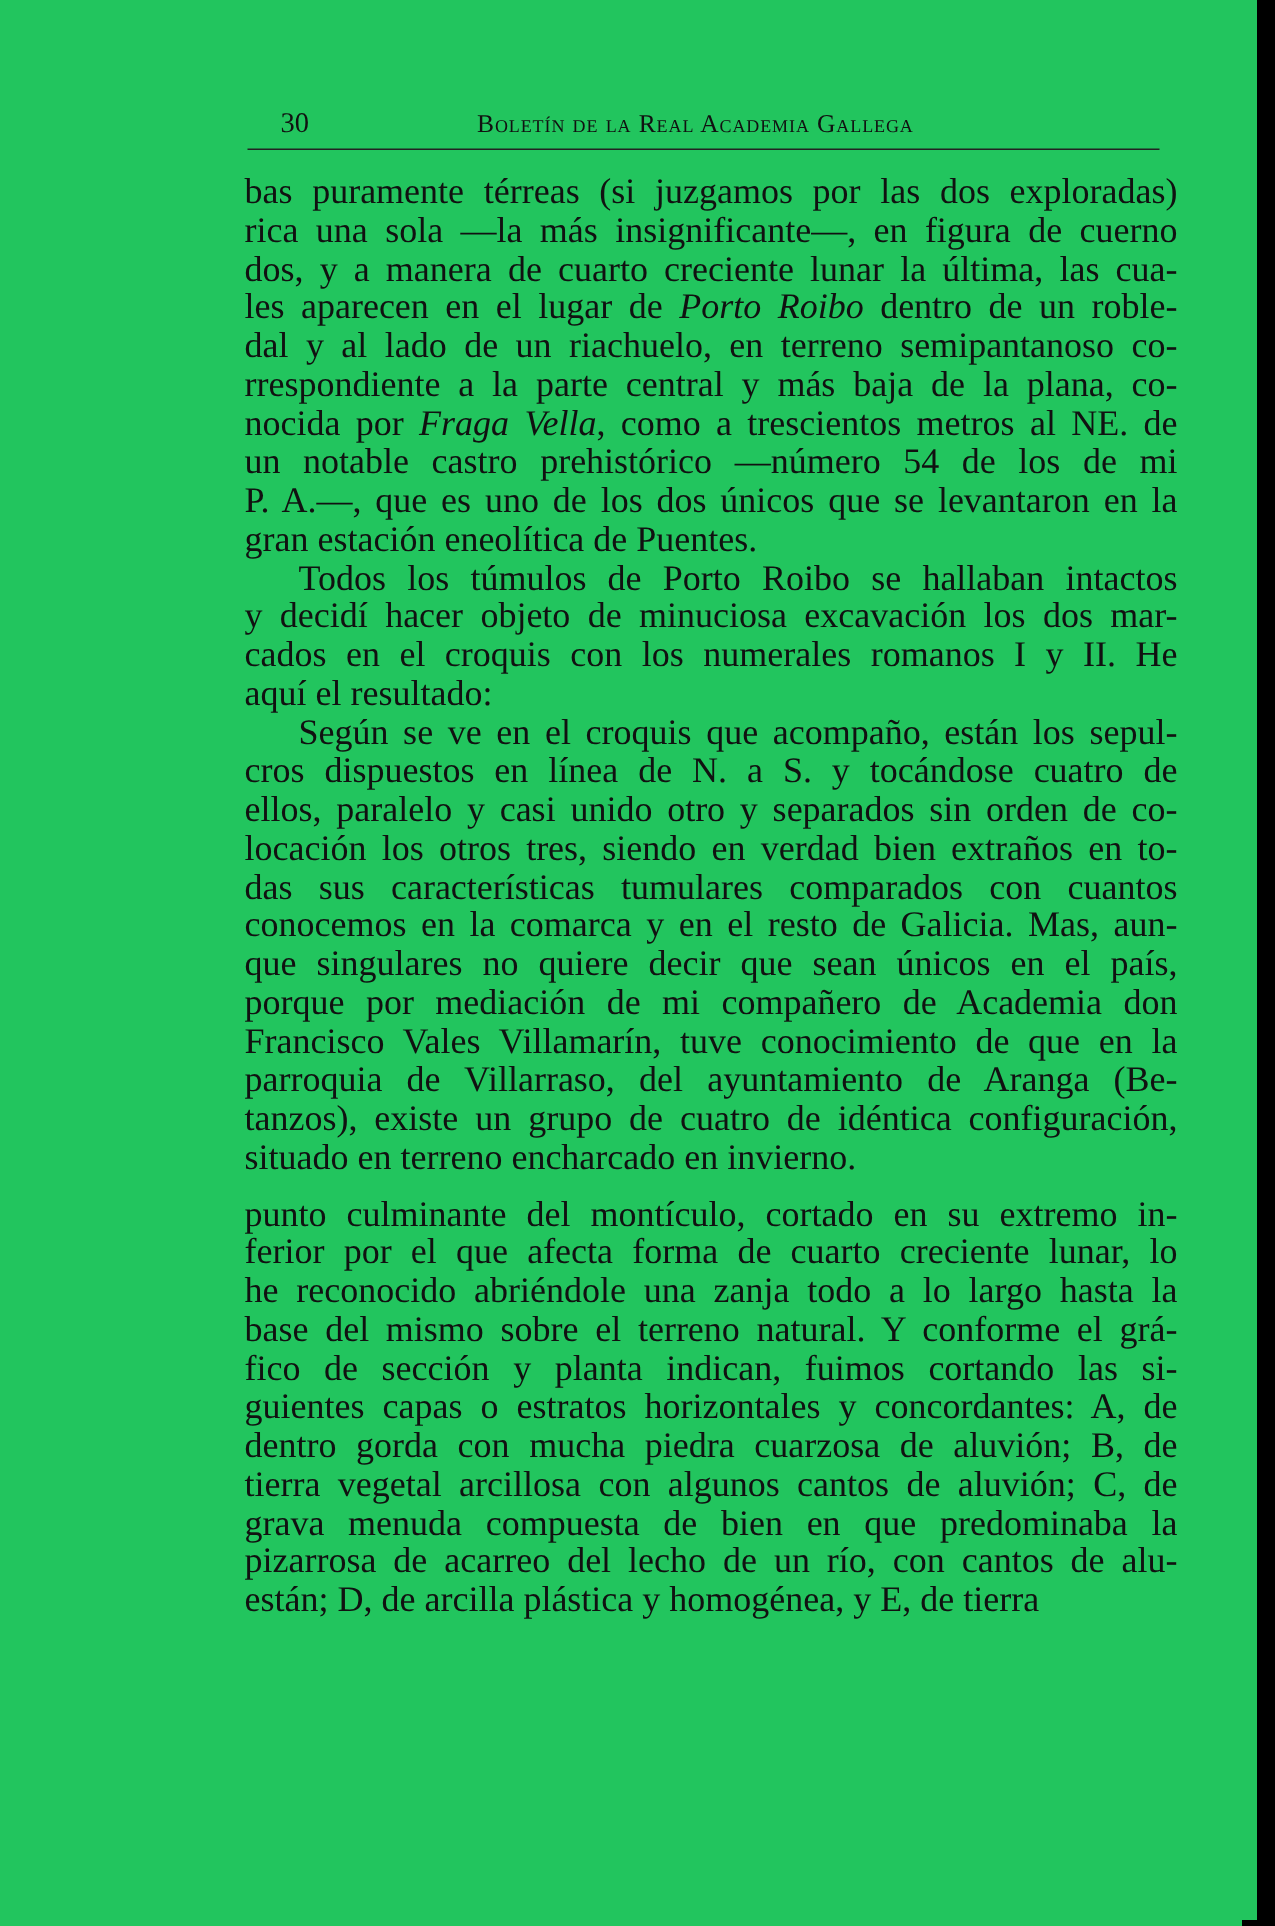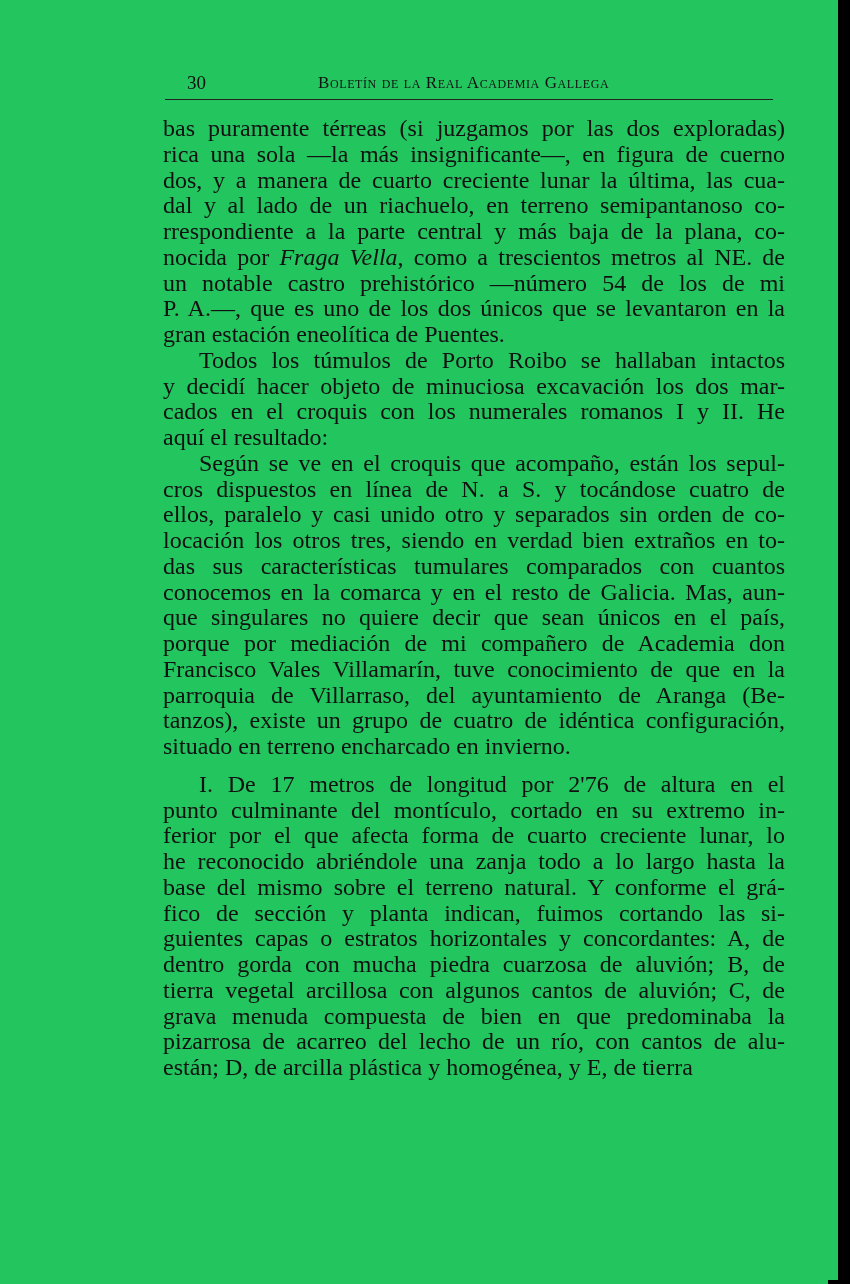--- a/index.html
+++ b/index.html
@@ -26,20 +26,21 @@
     <span class="page-number">30</span>
     <span class="journal-title">Boletín de la Real Academia Gallega</span>
   </div>
   <div class="head-rule"></div>
 
   <div class="text-block" id="text-block">
       <div>
         <span class="line">bas puramente térreas (si juzgamos por las dos exploradas)</span>
         <span class="line">rica una sola —la más insignificante—, en figura de cuerno</span>
         <span class="line">dos, y a manera de cuarto creciente lunar la última, las cua-</span>
+        <span class="line">les aparecen en el lugar de <em>Porto Roibo</em> dentro de un roble-</span>
         <span class="line">dal y al lado de un riachuelo, en terreno semipantanoso co-</span>
         <span class="line">rrespondiente a la parte central y más baja de la plana, co-</span>
         <span class="line">nocida por <em>Fraga Vella</em>, como a trescientos metros al NE. de</span>
         <span class="line">un notable castro prehistórico —número 54 de los de mi</span>
         <span class="line">P. A.—, que es uno de los dos únicos que se levantaron en la</span>
         <span class="line last">gran estación eneolítica de Puentes.</span>
       </div>
       <div>
         <span class="line indent">Todos los túmulos de Porto Roibo se hallaban intactos</span>
         <span class="line">y decidí hacer objeto de minuciosa excavación los dos mar-</span>
@@ -55,21 +56,20 @@
         <span class="line">conocemos en la comarca y en el resto de Galicia. Mas, aun-</span>
         <span class="line">que singulares no quiere decir que sean únicos en el país,</span>
         <span class="line">porque por mediación de mi compañero de Academia don</span>
         <span class="line">Francisco Vales Villamarín, tuve conocimiento de que en la</span>
         <span class="line">parroquia de Villarraso, del ayuntamiento de Aranga (Be-</span>
         <span class="line">tanzos), existe un grupo de cuatro de idéntica configuración,</span>
         <span class="line last">situado en terreno encharcado en invierno.</span>
       </div>
       <div class="gap"></div>
       <div>
-        <span class="line indent">I. De 17 metros de longitud por 2'76 de altura en el</span>
         <span class="line">punto culminante del montículo, cortado en su extremo in-</span>
         <span class="line">ferior por el que afecta forma de cuarto creciente lunar, lo</span>
         <span class="line">he reconocido abriéndole una zanja todo a lo largo hasta la</span>
         <span class="line">base del mismo sobre el terreno natural. Y conforme el grá-</span>
         <span class="line">fico de sección y planta indican, fuimos cortando las si-</span>
         <span class="line">guientes capas o estratos horizontales y concordantes: A, de</span>
         <span class="line">dentro gorda con mucha piedra cuarzosa de aluvión; B, de</span>
         <span class="line">tierra vegetal arcillosa con algunos cantos de aluvión; C, de</span>
         <span class="line">grava menuda compuesta de bien en que predominaba la</span>
         <span class="line">pizarrosa de acarreo del lecho de un río, con cantos de alu-</span>

